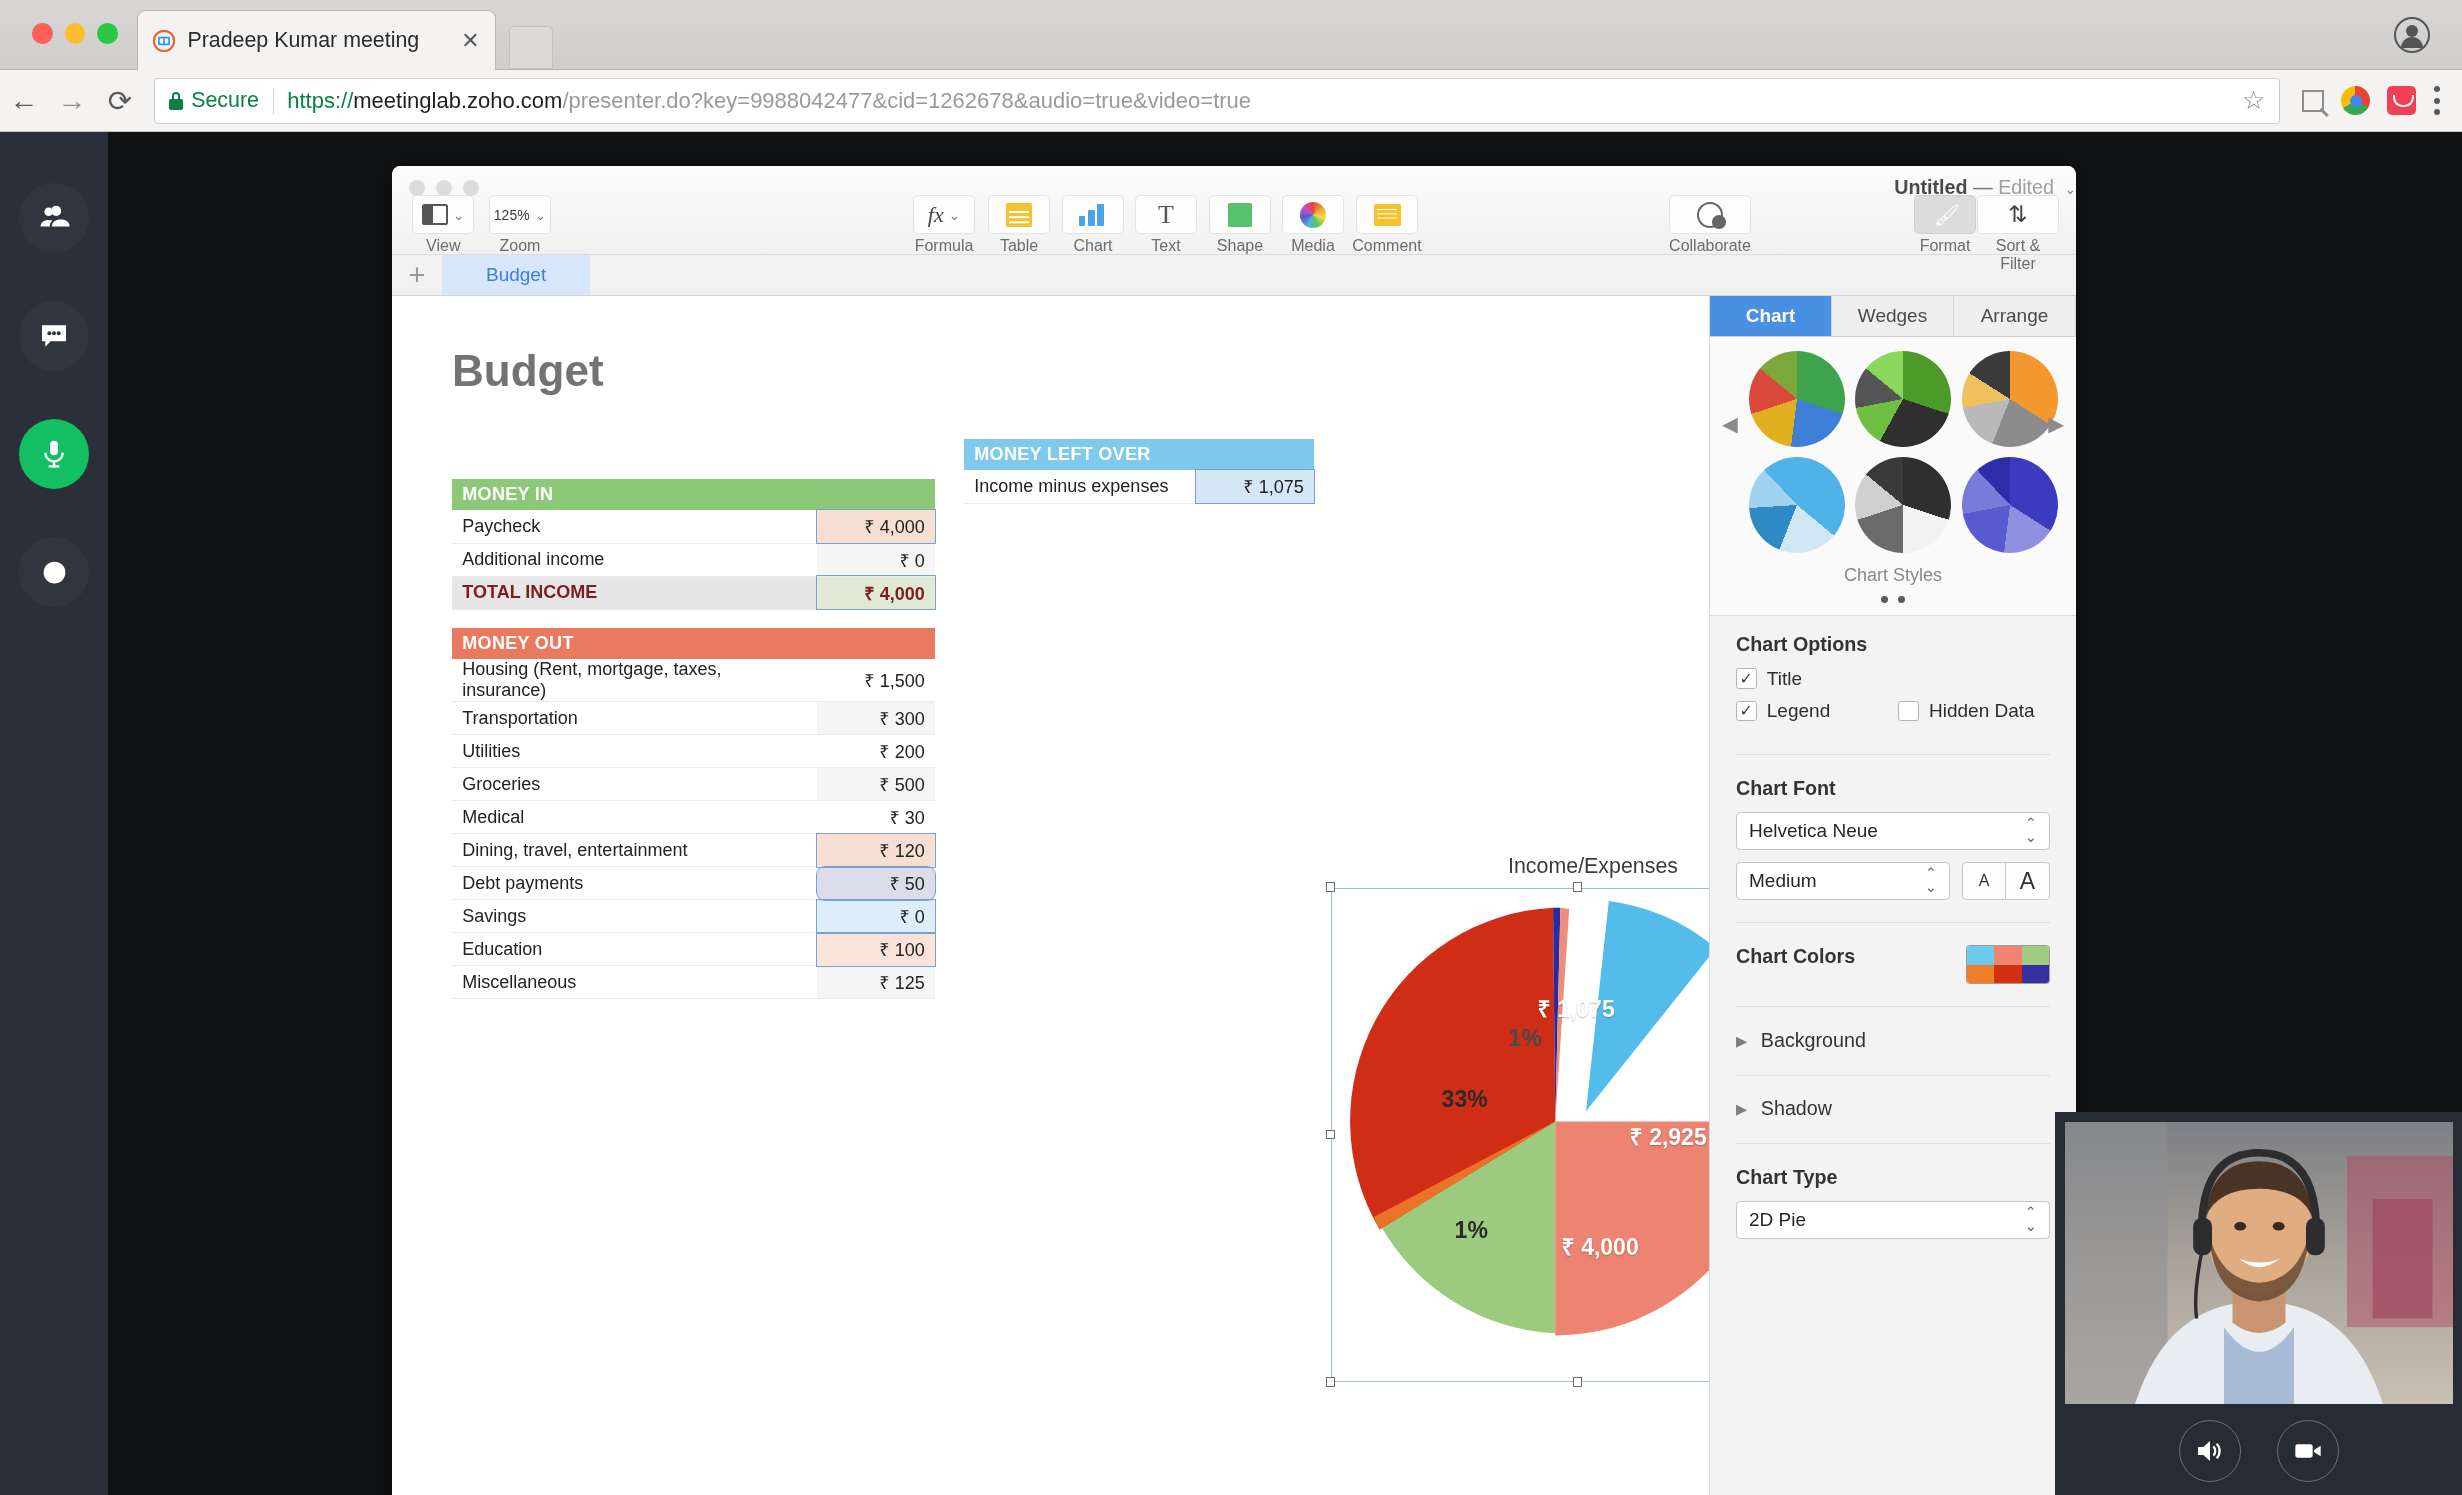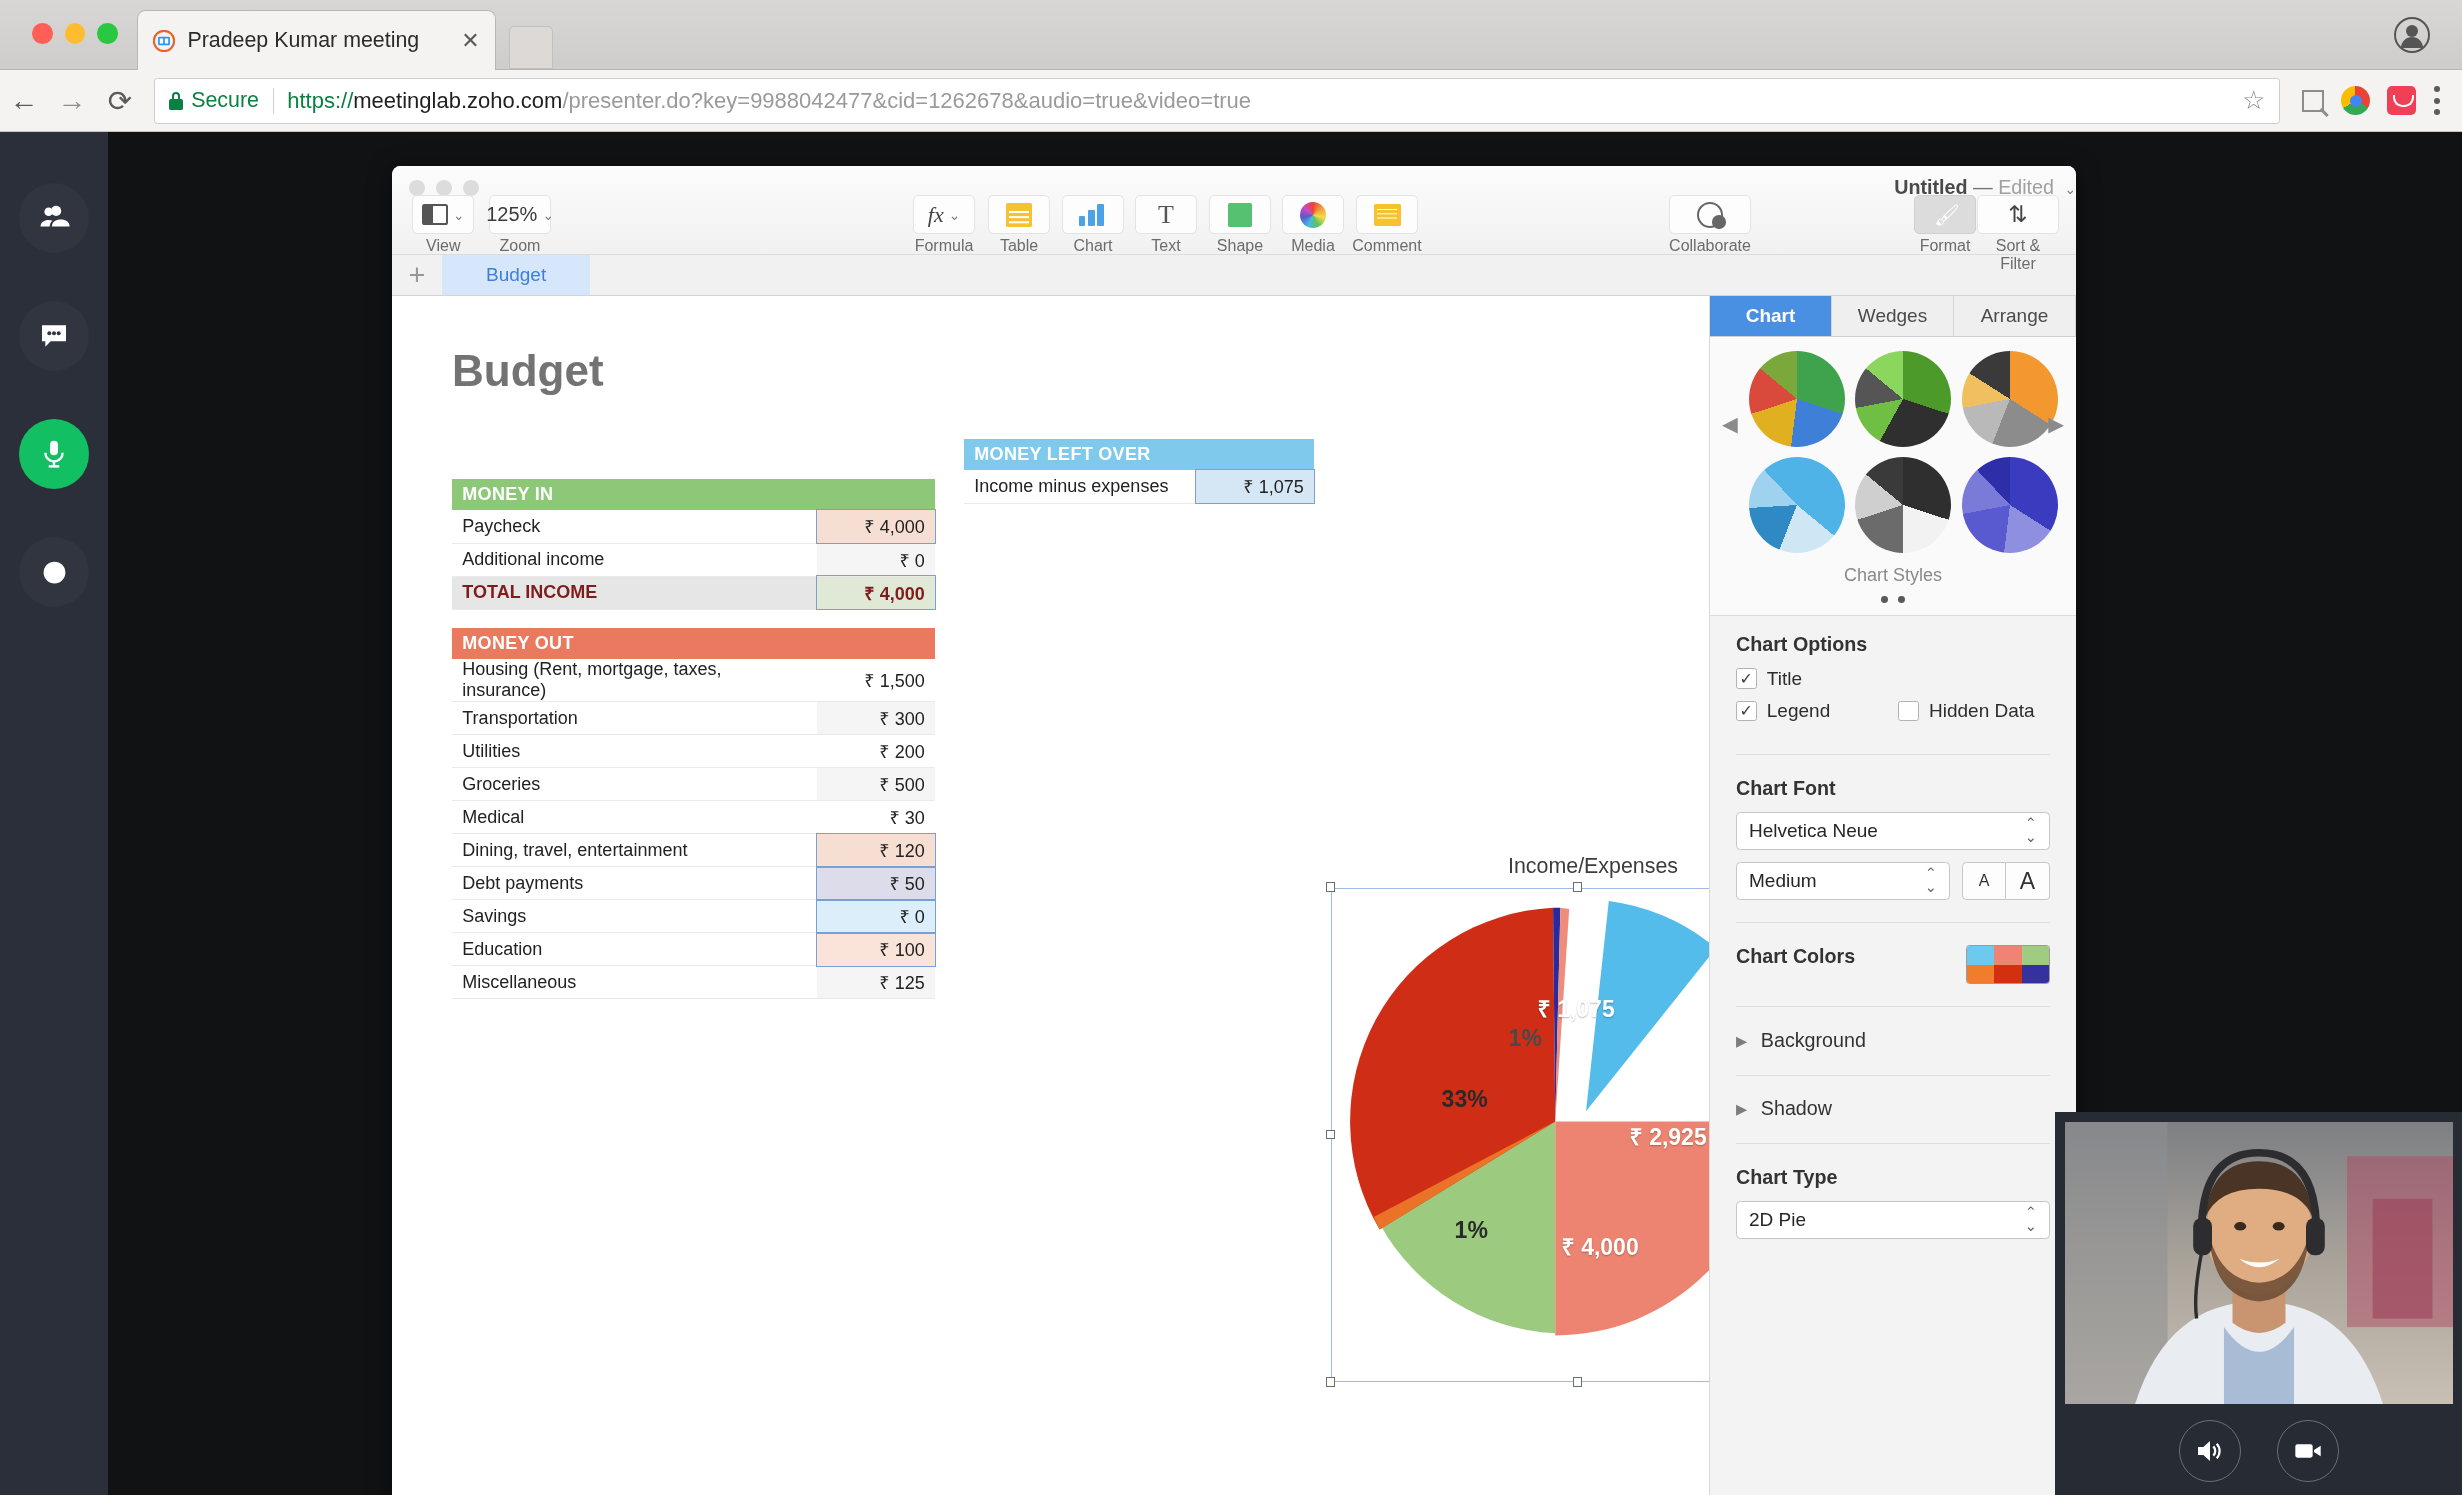--- a/index.html
+++ b/index.html
@@ -130,21 +130,21 @@
   .ico-media { width:26px;height:26px;border-radius:50%;
     background: conic-gradient(#e8443a,#f0a13a,#f2dd46,#5cc35e,#46b8e0,#5a59c9,#c74cc4,#e8443a);}
   .ico-comment { width:27px;height:22px;background:#f5c230;border-radius:1.7px;position:relative;}
   .ico-comment::after{content:"";position:absolute;left:3.4px;top:5.1px;right:3.4px;height:1.7px;background:#fff;box-shadow:0 4.3px 0 #fff,0 8.5px 0 #fff;}
   .ico-collab { width:26px;height:26px;border-radius:50%;border:2.1px solid #666;position:relative;}
   .ico-collab::after{content:"";position:absolute;right:-5.1px;bottom:-3.4px;width:13.7px;height:13.7px;border-radius:50%;background:#666;}
   .ico-format { width:22px;height:22px; color:#fff; font-size:20.5px; line-height:22px; }
   .ico-sort { font-size:23px;color:#444; line-height:1;}
   .ico-fx { font-size:22px; font-style:italic; color:#444; font-family:"Liberation Serif",serif;}
   .ico-text { font-size:26px; color:#555; font-family:"Liberation Serif",serif;}
-  .zoom-box { font-size:20px;color:#3b3b3b; }
+  .zoom-box { font-size:14px;color:#3b3b3b; }
 
   
   .sheetbar {
     height:41px; background:#f1f1f1; border-bottom:0.9px solid #d4d4d4;
     display:flex; align-items:stretch;
   }
   .sheet-add { width:50px; display:flex;align-items:center;justify-content:center;font-size:29px;color:#999; }
   .sheet-tab {
     padding:0 44px; display:flex;align-items:center; font-size:19px; color:#3e7fd8;
     background:#d6e7fb;
@@ -165,21 +165,21 @@
   .tbl .hdr.red   td { background:#ea7a5f; }
   .tbl .hdr.blue  td { background:#7fc9ec; }
   .tbl .num { text-align:right; width:118px; }
   .tbl .total td { background:#e6e6e6; color:#7f1d1d; font-weight:bold; border-top:1.7px solid #9e9e9e; }
   .cell-sel { outline:1.3px solid #7a9fd4; outline-offset:-0.9px; }
   .bg-peach { background:#f7ded3 !important; }
   .bg-peach2{ background:#fae3d8 !important; }
   .bg-lgreen{ background:#dfe9d6 !important; }
   .bg-lblue { background:#dbeef9 !important; }
   .bg-lblue2{ background:#d5e6f5 !important; }
-  .bg-lav   { background:#dcdcea !important; }
+  .bg-lav   { background:#dcdcea !important;border-radius:8px; }
   .bg-grey  { background:#f5f5f5 !important; }
   .bg-white { background:#fff !important; }
 
   
   .chart-box { position:absolute; left:936px; top:558px; width:530px; height:513px; }
   .chart-title { text-align:center; font-size:21.4px; color:#3c3c3c; margin-bottom:8.5px; }
   .chart-area { position:relative; width:494px; height:494px; margin-left:2.6px; }
   .sel-frame { position:absolute; inset:0; border:0.9px solid #9dbbe6; }
   .sel-handle { position:absolute; width:9.4px;height:9.4px;background:#fff;border:0.9px solid #6d6d6d; }
   .pct { position:absolute; font-size:23px; font-weight:bold; }

